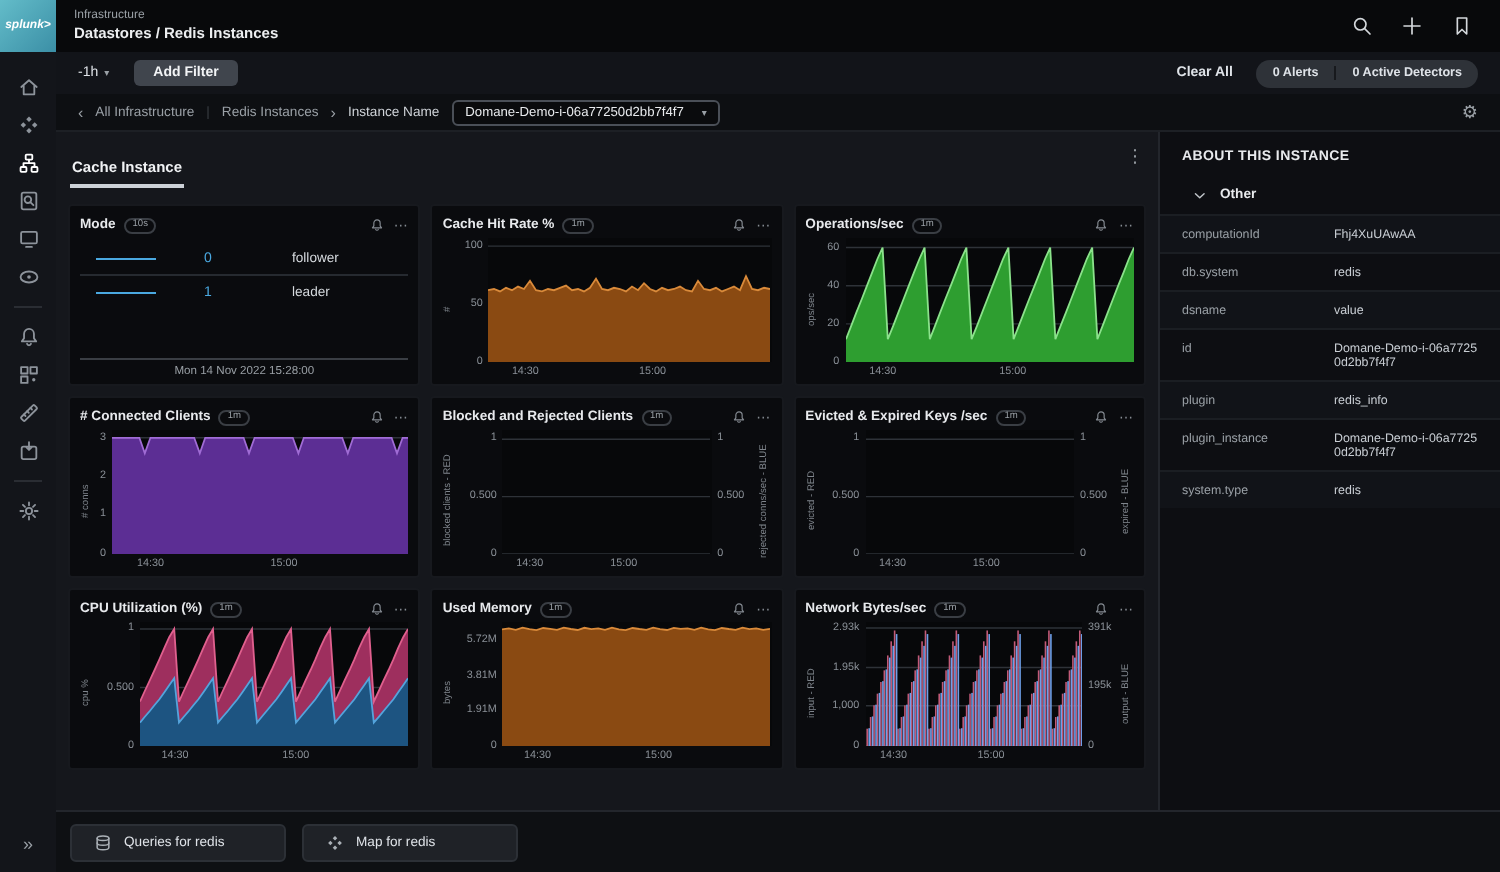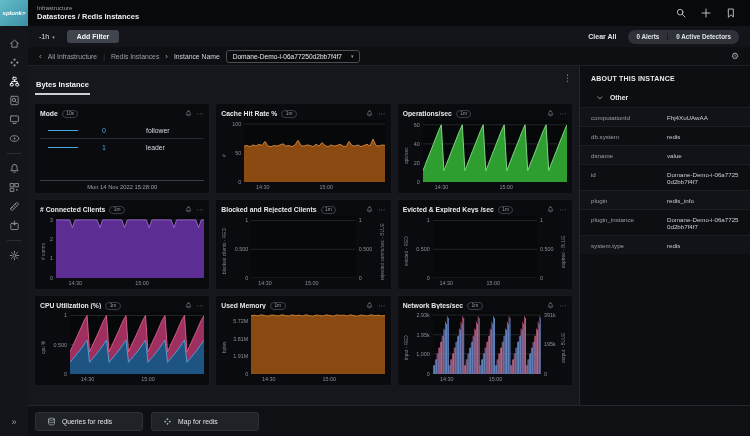--- a/index.html
+++ b/index.html
@@ -236,21 +236,21 @@
       <span class="bc-field">Instance Name</span>
       <span class="instance-select">
         <span>Domane-Demo-i-06a77250d2bb7f4f7</span>
         <span class="caret">▾</span>
       </span>
       <span class="gear">⚙</span>
     </div>
 
     <div class="content">
       <div class="main">
-        <span class="main-tab">Bytes Instance</span>
+        <span class="main-tab">Cache Instance</span>
         <span class="kebab">⋮</span>
         <div class="grid">
   <div class="card">
     <div class="card-head">
       <span class="card-title">Mode</span>
       <span class="res-badge">10s</span>
       <span class="head-icons">
         <span>
                     <svg class="ic" viewBox="0 0 12 12" fill="none" stroke="currentColor" stroke-width="1" stroke-linecap="round" stroke-linejoin="round">
                       <path d="M6 1.6a2.7 2.7 0 0 0-2.7 2.7v2.4L2.1 8.4h7.8L8.7 6.7V4.3A2.7 2.7 0 0 0 6 1.6z"></path>

